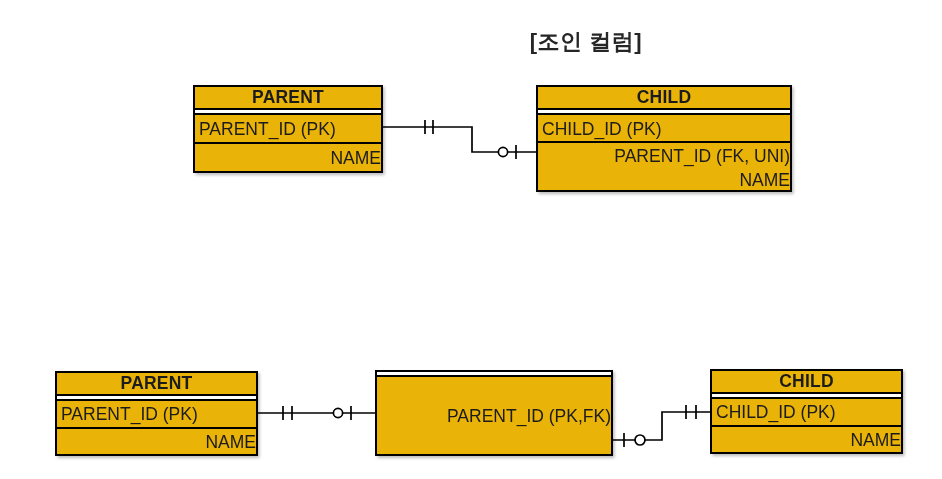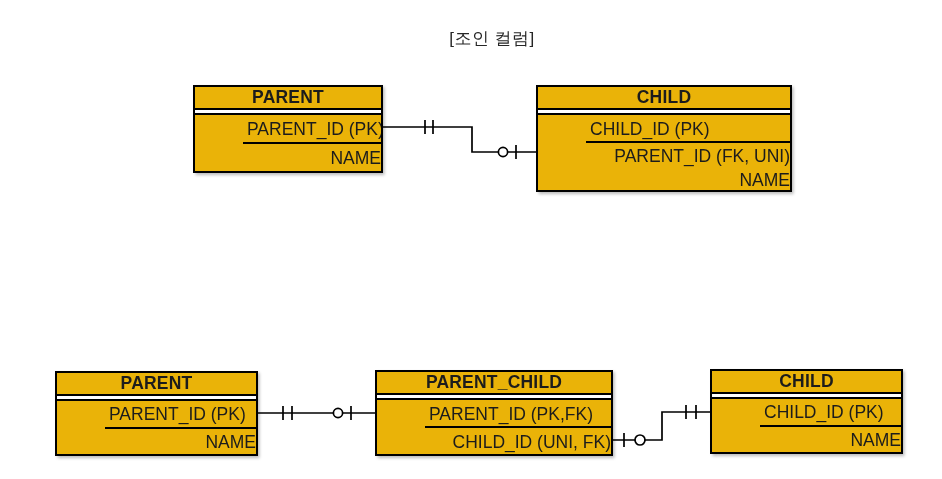--- a/index.html
+++ b/index.html
@@ -18,25 +18,26 @@
   }
   .overlay {
     position: absolute;
     left: 0; top: 0;
     width: 942px; height: 479px;
     pointer-events: none;
   }
   .diagram-title {
     position: absolute;
     width: 300px;
-    text-align: center;
-    font-size: 17px;
+    text-align: right;
+    font-size: 22px;
     letter-spacing: 0.5px;
     color: #262626;
     white-space: nowrap;
+    font-weight: bold;
   }
   .erd-table {
     position: absolute;
     box-sizing: border-box;
     border: 2px solid #000;
     background: #eab308;
     box-shadow: 1.5px 2px 3px rgba(0,0,0,0.28);
     display: flex;
     flex-direction: column;
   }
@@ -55,21 +56,20 @@
     box-sizing: border-box;
     height: 5px;
     border-bottom: 2px solid #000;
     flex: 0 0 auto;
     background: #fff;
   }
   .erd-body {
     display: flex;
     flex-direction: column;
     flex: 1 1 auto;
-    margin-left: 48px;
   }
   .erd-row {
     box-sizing: border-box;
     border-bottom: 2px solid #000;
     font-size: 17.5px;
     padding: 1px 0 0 4px;
     flex: 1 1 auto;
     display: flex;
     flex-direction: column;
     justify-content: center;
@@ -151,28 +151,24 @@
       <div class="erd-row">
         <span class="cell-line">PARENT_ID (PK)</span>
       </div>
       <div class="erd-row">
         <span class="cell-line">NAME</span>
       </div>
     </div>
   </div>
 
   <div class="erd-table" style="left:375px; top:370px; width:238px; height:86px;">
-    <div class="erd-header">PARENT_CHILD</div>
     <div class="erd-gap"></div>
     <div class="erd-body">
       <div class="erd-row">
         <span class="cell-line">PARENT_ID (PK,FK)</span>
-      </div>
-      <div class="erd-row">
-        <span class="cell-line">CHILD_ID (UNI, FK)</span>
       </div>
     </div>
   </div>
 
   <div class="erd-table" style="left:710px; top:369px; width:193px; height:85px;">
     <div class="erd-header">CHILD</div>
     <div class="erd-gap"></div>
     <div class="erd-body">
       <div class="erd-row">
         <span class="cell-line">CHILD_ID (PK)</span>

